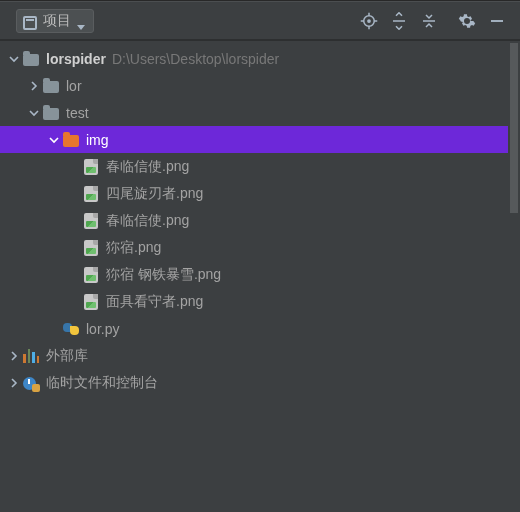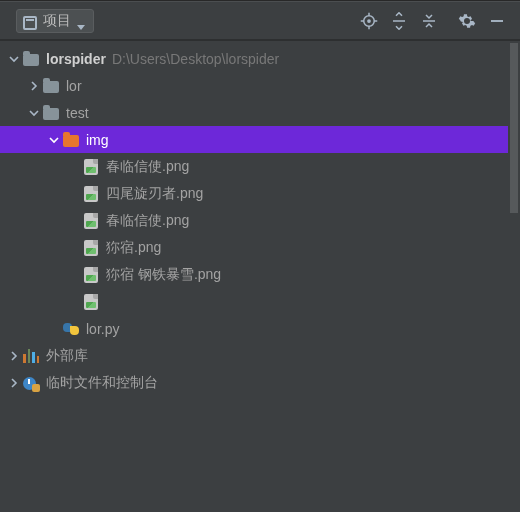--- a/index.html
+++ b/index.html
@@ -315,20 +315,21 @@
         <span class="label">狝宿 钢铁暴雪.png</span>
       </div>
       <div class="row">
         <span class="ind"></span>
         <span class="ind"></span>
         <span class="ind"></span>
         <span class="twist none"></span>
         <span class="ico">
           <span class="png-file"></span>
         </span>
+        <span class="label">面具看守者.png</span>
       </div>
     </div>
 
   <div class="row">
     <span class="ind"></span>
       <span class="ind"></span>
     <span class="twist none"></span>
     <span class="ico">
         <span class="py-file"></span>
       </span>

